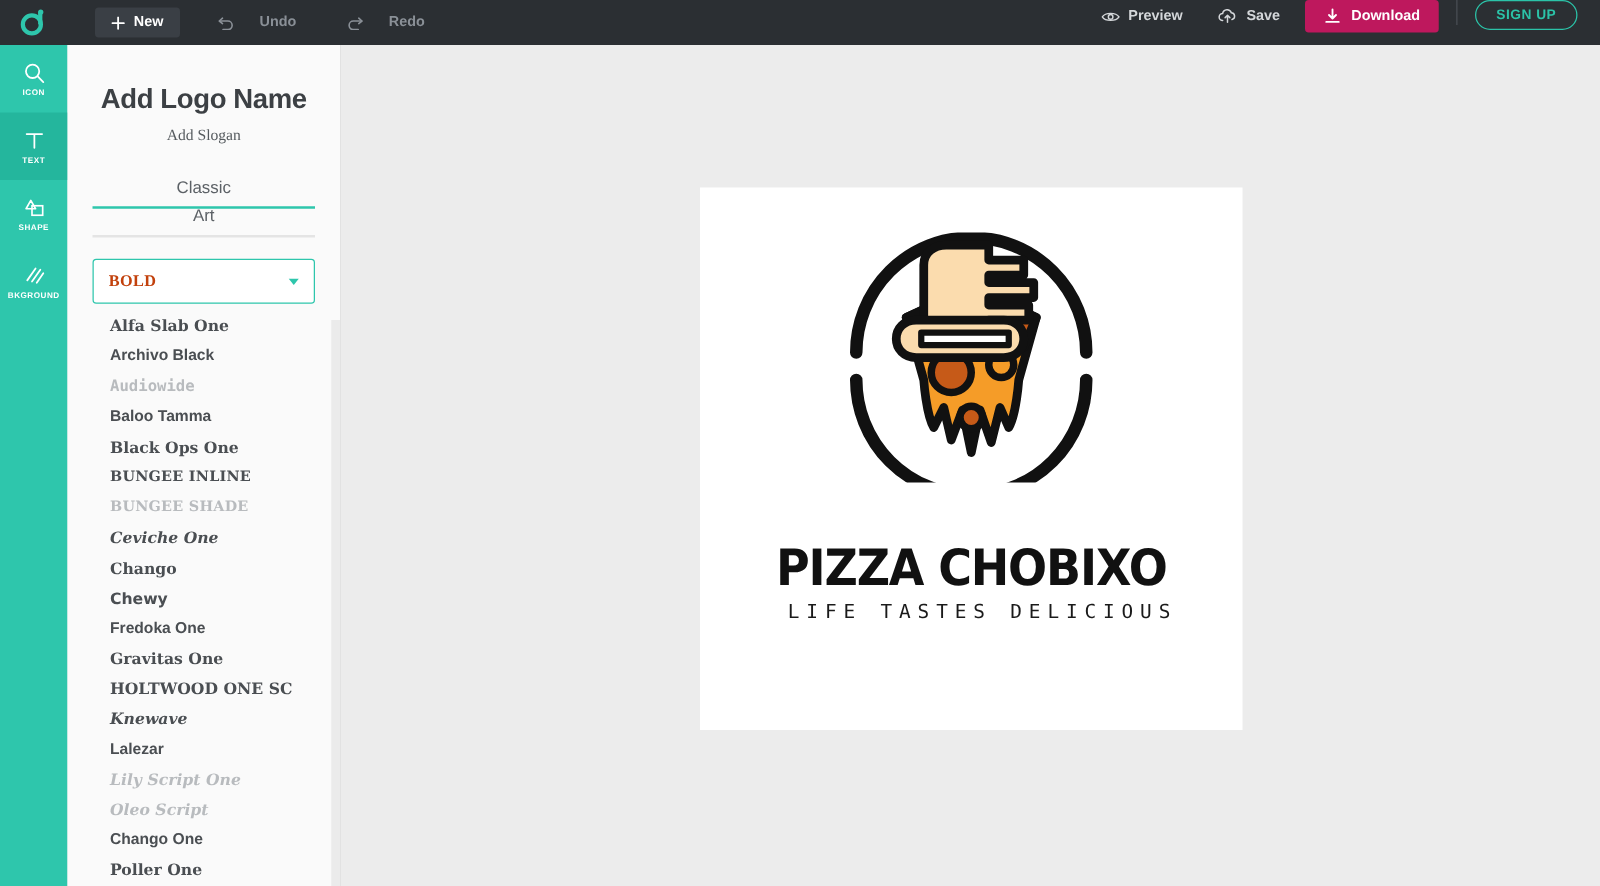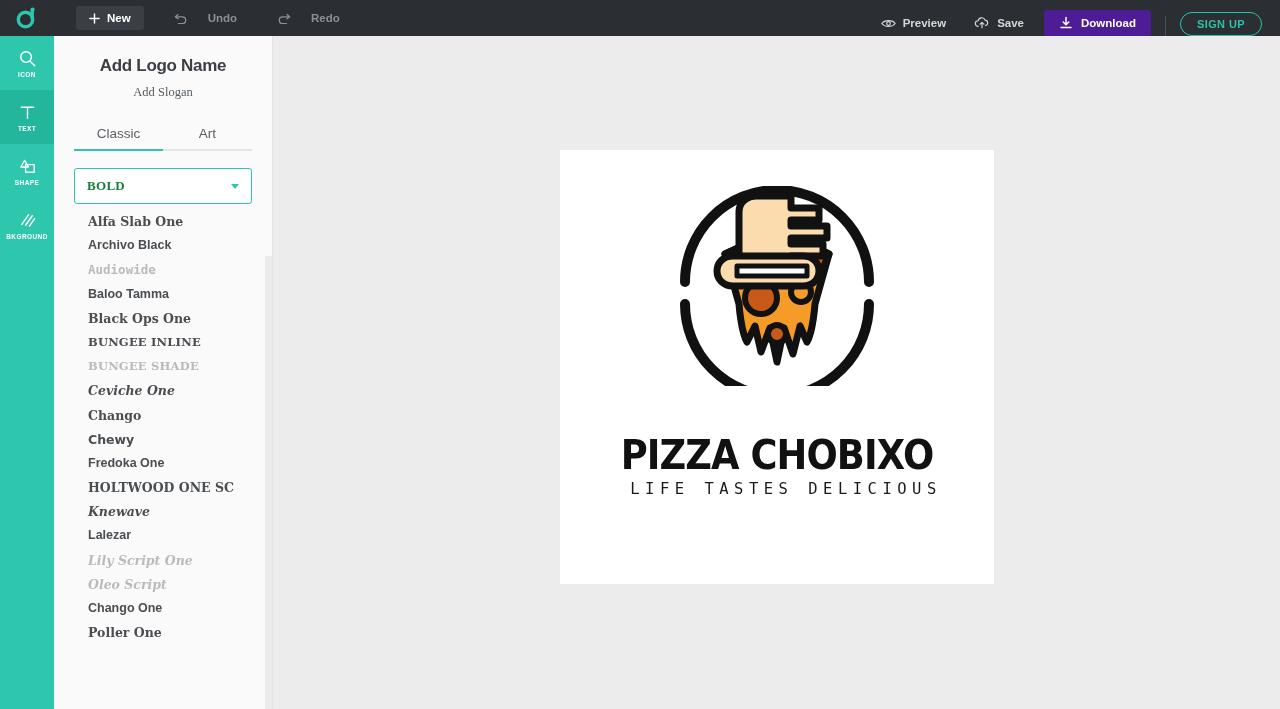--- a/index.html
+++ b/index.html
@@ -30,30 +30,30 @@
     border-radius: 3px; font-size: 11.5px; font-weight: bold;
     margin-left: 22px;
   }
   .btn-plain {
     display: flex; align-items: center; gap: 20px;
     color: #8a9097; font-size: 11.5px; font-weight: bold;
     height: 24px; padding: 0 10px; margin-left: 20px;
   }
   .tb-right {
     position: absolute; right: 0; top: 0; height: 36px;
-    display: flex; align-items: flex-end; padding-right: 18px;
+    display: flex; align-items: flex-start; padding-right: 18px;
   }
   .tb-item {
     display: flex; align-items: center; gap: 7px;
     color: #d4d7da; font-size: 11.5px; font-weight: bold;
     padding: 0 14px; height: 26px;
   }
   .btn-download {
     display: flex; align-items: center; gap: 8px;
-    background: #4c1d95; color: #ffffff;
+    background: #be185d; color: #ffffff;
     height: 26px; padding: 0 15px; border-radius: 3px;
     font-size: 11.5px; font-weight: bold;
     margin-left: 6px;
   }
   .tb-divider {
     width: 1px; height: 20px; background: #4a4f55; margin: 0 14px;
   }
   .btn-signup {
     border: 1px solid #2bc3a8; color: #2bc3a8;
     height: 24px; padding: 0 16px; border-radius: 13px;
@@ -78,51 +78,52 @@
 
   
   .panel {
     position: absolute; top: 36px; left: 54px;
     width: 219px; height: 673px;
     background: #fafafa;
     border-right: 1px solid #e2e2e2;
     overflow: hidden;
   }
   .panel-title {
-    text-align: center; margin-top: 20px;
-    font-size: 17px; font-weight: bold; color: #3c4044;
+    text-align: center; margin-top: 30px;
+    font-size: 22px; font-weight: bold; color: #3c4044;
     letter-spacing: -0.3px;
   }
   .panel-slogan {
     text-align: center; margin-top: 9px;
     font-size: 12.5px; color: #555a5e;
     font-family: "Liberation Serif", serif;
   }
   .tabs {
     display: flex; margin: 26px 20px 0 20px;
     border-bottom: 2px solid #e4e4e4;
+    flex-direction: column;
   }
   .tab {
     flex: 1; text-align: center; padding-bottom: 8px;
     font-size: 13.5px; color: #5c6166;
     position: relative;
   }
   .tab.active::after {
     content: ""; position: absolute; left: 0; right: 0; bottom: -2px;
     height: 2px; background: #2ec6ac;
   }
   .select {
     margin: 17px 20px 0 20px; height: 36px;
     border: 1px solid #2ec6ac; border-radius: 3px;
     background: #ffffff;
     display: flex; align-items: center;
     padding: 0 12px;
   }
   .select-value {
-    flex: 1; color: #15803d; font-size: 13px; font-weight: bold;
+    flex: 1; color: #c2410c; font-size: 13px; font-weight: bold;
     font-family: "Liberation Serif", serif; letter-spacing: .3px;
   }
   .caret {
     width: 0; height: 0;
     border-left: 4px solid transparent;
     border-right: 4px solid transparent;
     border-top: 5px solid #2ec6ac;
   }
   .font-list {
     margin-top: 10px; padding-left: 34px;
@@ -326,20 +327,23 @@
         </div>
         <div class="font-item f-dvs">
           <span>Chango</span>
         </div>
         <div class="font-item f-dv">
           <span>Chewy</span>
         </div>
         <div class="font-item f-sans">
           <span>Fredoka One</span>
         </div>
+        <div class="font-item f-dvs">
+          <span>Gravitas One</span>
+        </div>
         <div class="font-item f-dvs i-sc">
           <span>HOLTWOOD ONE SC</span>
         </div>
         <div class="font-item f-dvs i-it">
           <span>Knewave</span>
         </div>
         <div class="font-item f-sans">
           <span>Lalezar</span>
         </div>
         <div class="font-item f-dvs i-it i-light">

